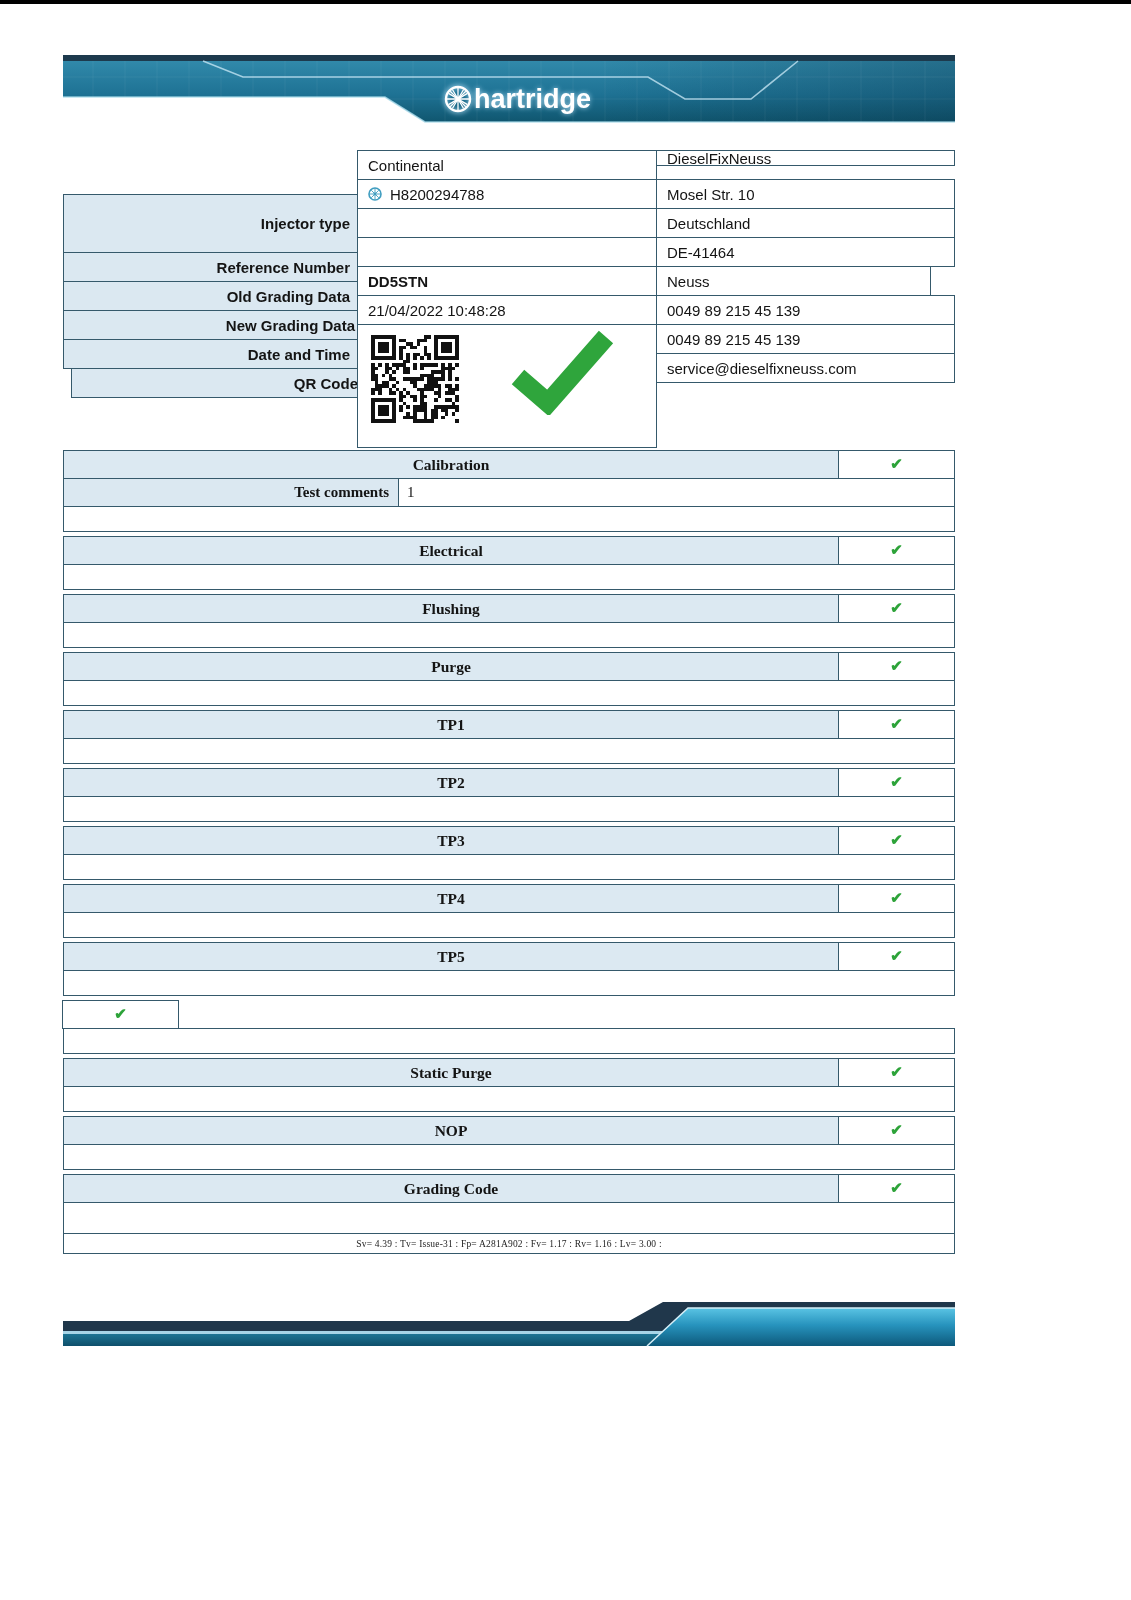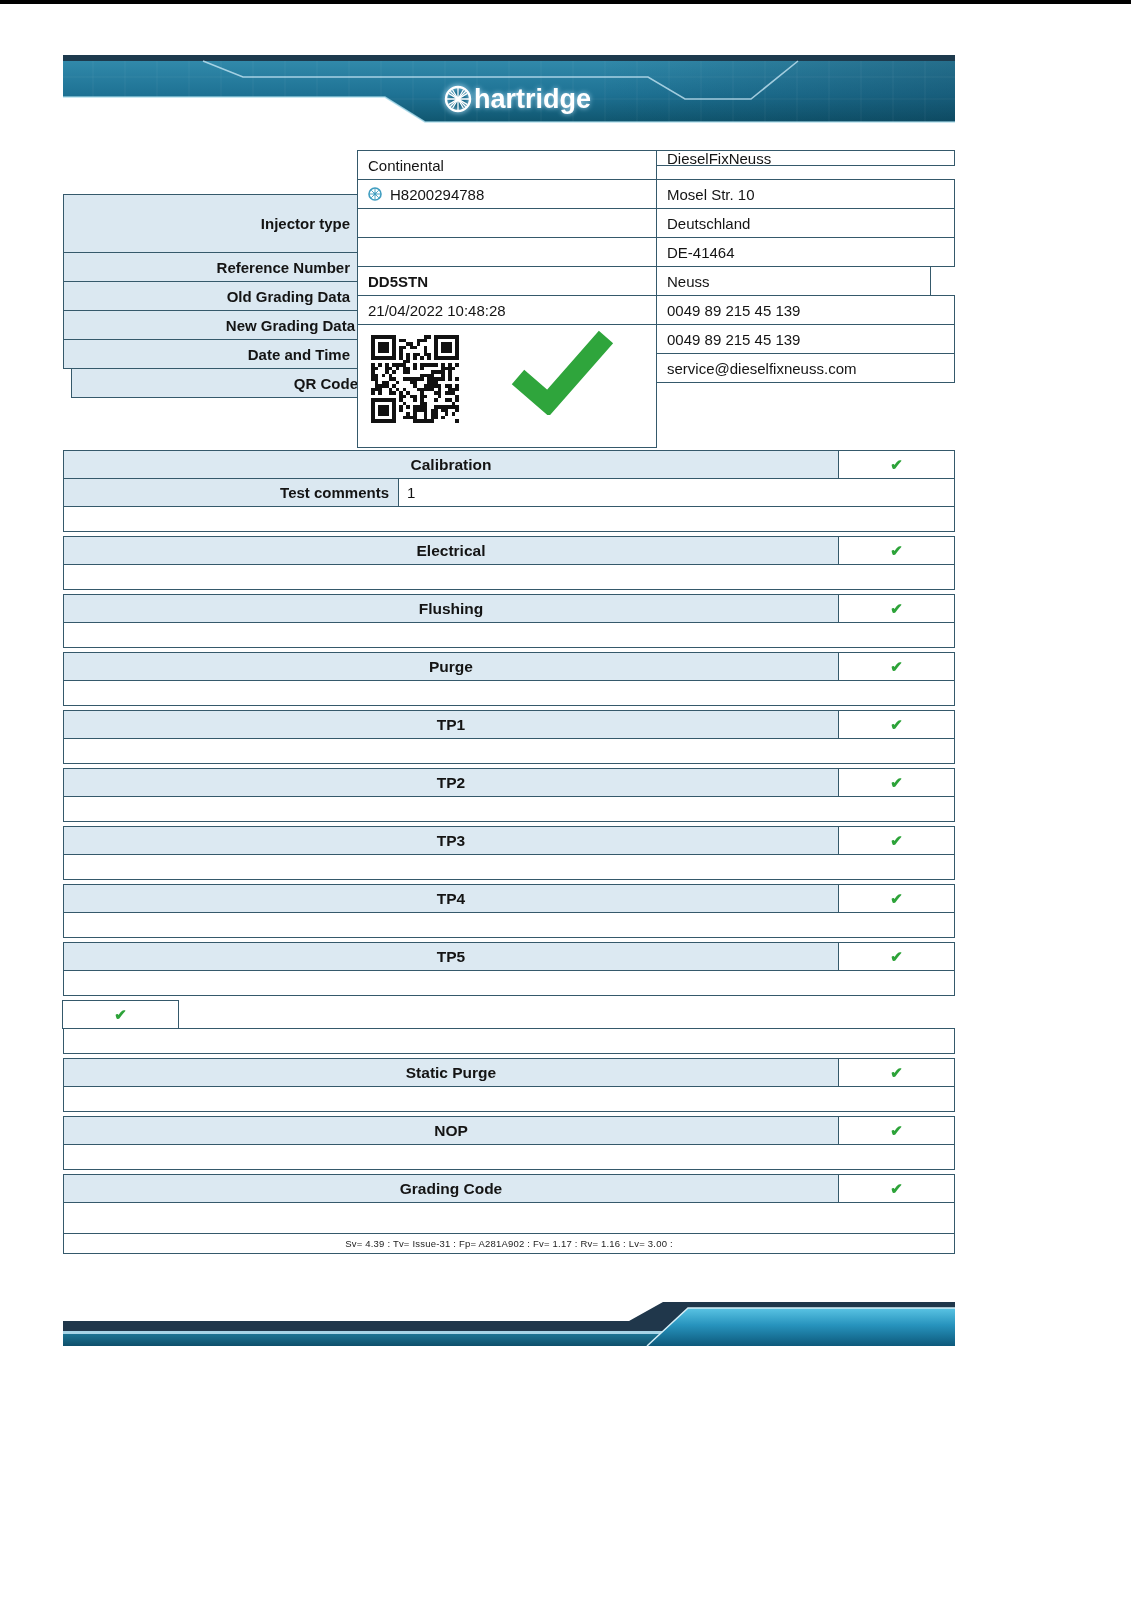--- a/index.html
+++ b/index.html
@@ -27,21 +27,21 @@
   .t1cell.bold{font-weight:bold;}
   .qr-cell{position:absolute;box-sizing:border-box;border:1px solid #35596b;background:#fff;}
   .qr-box{position:absolute;left:13px;top:10px;width:88px;height:88px;display:grid;
     grid-template-columns:repeat(25,1fr);grid-template-rows:repeat(25,1fr);background:#fff;}
   .qr-box div{background:transparent;}
   .qr-box div.on{background:#111;}
   .big-check{position:absolute;left:150px;top:4px;}
 
   
   .blocks{position:absolute;left:63px;top:450px;width:892px;}
-  .block{margin-bottom:4px;}
+  .block{margin-bottom:4px;font-family:Liberation Serif, serif;}
   .band{display:flex;height:29px;}
   .band-title{
     box-sizing:border-box;border:1px solid #35596b;background:#dce9f2;
     width:776px;display:flex;align-items:center;justify-content:center;
     font-weight:bold;font-size:15.5px;
   }
   .band-check{
     box-sizing:border-box;border:1px solid #35596b;background:#fff;
     width:117px;margin-left:-1px;display:flex;align-items:center;justify-content:center;
   }

